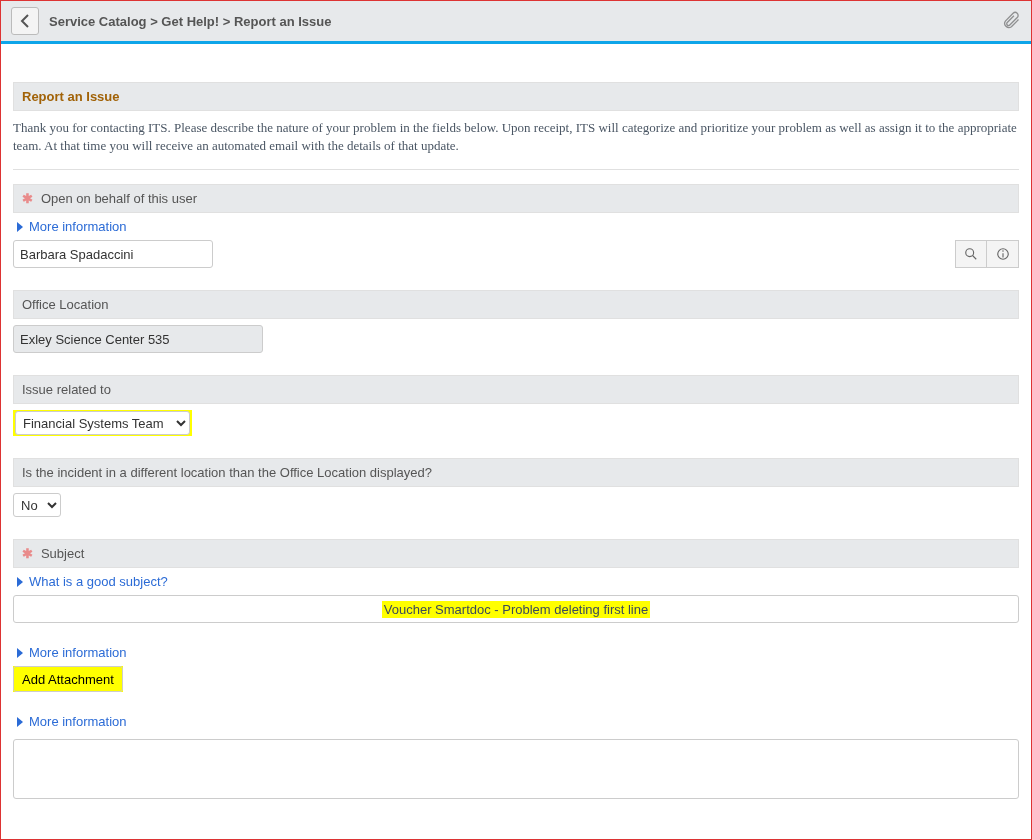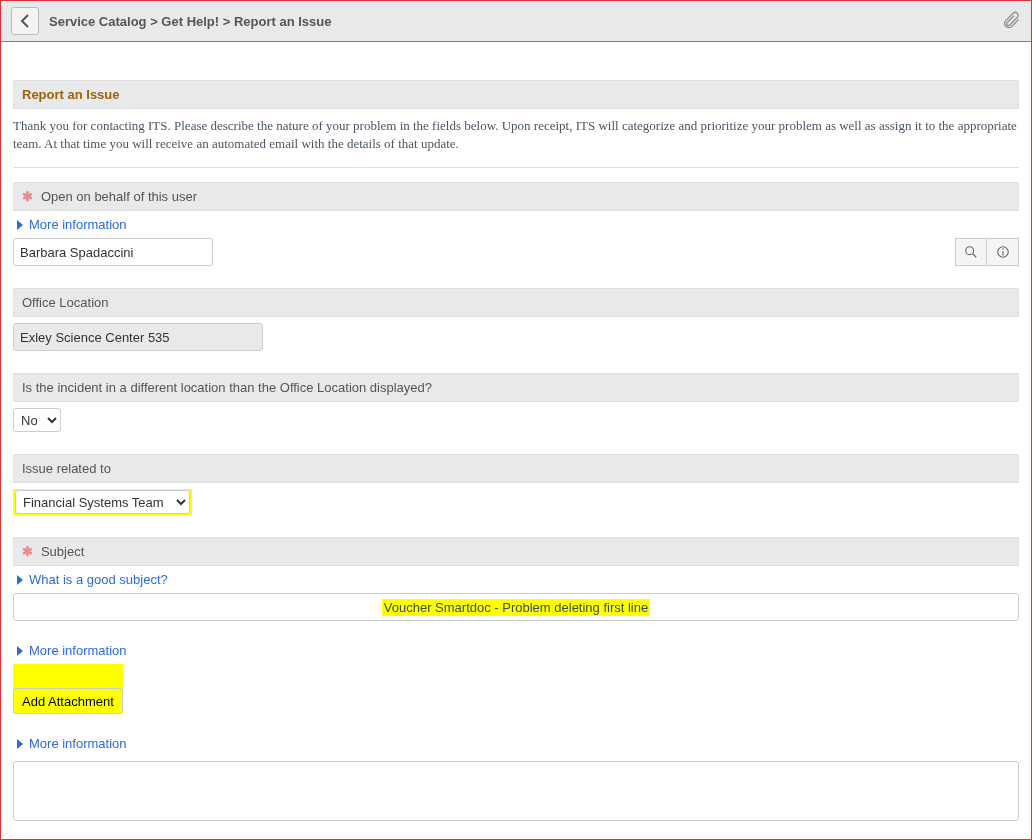--- a/index.html
+++ b/index.html
@@ -13,21 +13,21 @@
   .outer {
     border: 1.5px solid #d33;
     width: 1032px;
     height: 840px;
     overflow: hidden;
     display: flex;
     flex-direction: column;
   }
   .header {
     background: #e7e9eb;
-    border-bottom: 1px solid #0ea5e9;
+    border-bottom: 3px solid #0ea5e9;
     padding: 6px 10px;
     display: flex;
     align-items: center;
   }
   .back-btn {
     width: 28px; height: 28px;
     border: 1px solid #bbb;
     border-radius: 3px;
     background: #f4f4f4;
     display: flex;
@@ -156,21 +156,20 @@
     background: #ffff00;
     padding: 1px 2px;
   }
   .add-attachment-btn {
     height: 26px;
     border: 1px solid #ccc;
     border-radius: 3px;
     padding: 0 8px;
     font-size: 13px;
     cursor: pointer;
-    margin-top: 24px;
   }
   .textarea-input {
     width: 100%;
     height: 60px;
     border: 1px solid #ccc;
     border-radius: 3px;
     margin-top: 6px;
     padding: 4px;
     font-size: 13px;
     resize: none;
@@ -234,44 +233,44 @@
       <div class="label-bar">
         <span>Office Location</span>
       </div>
       <div class="input-row">
         <input type="text" class="text-input readonly" style="width: 250px;" readonly="" value="Exley Science Center 535">
       </div>
     </div>
 
     <div class="field-block">
       <div class="label-bar">
-        <span>Is the incident in a different location than the Office Location displayed?</span>
-      </div>
-      <div class="input-row">
-        <select class="select-input" style="width:48px">
-          <option>No</option>
-        </select>
-      </div>
-    </div>
-
-    <div class="field-block">
-      <div class="label-bar">
         <span>Issue related to</span>
       </div>
       <div class="input-row">
         <span class="highlight-yellow" style="padding:1px 2px;">
           <select class="select-input" style="width:175px">
             <option>Financial Systems Team</option>
           </select>
         </span>
       </div>
     </div>
 
     <div class="field-block">
       <div class="label-bar">
+        <span>Is the incident in a different location than the Office Location displayed?</span>
+      </div>
+      <div class="input-row">
+        <select class="select-input" style="width:48px">
+          <option>No</option>
+        </select>
+      </div>
+    </div>
+
+    <div class="field-block">
+      <div class="label-bar">
         <span class="req-marker">✱</span>
         <span>Subject</span>
       </div>
       <div class="disclosure">
         <span class="tri"></span>
         <span class="link-text">What is a good subject?</span>
       </div>
       <div class="input-row">
         <div class="subject-input" style="display:flex;align-items:center;">
           <span class="subject-text-hl">Voucher Smartdoc - Problem deleting first line</span>

